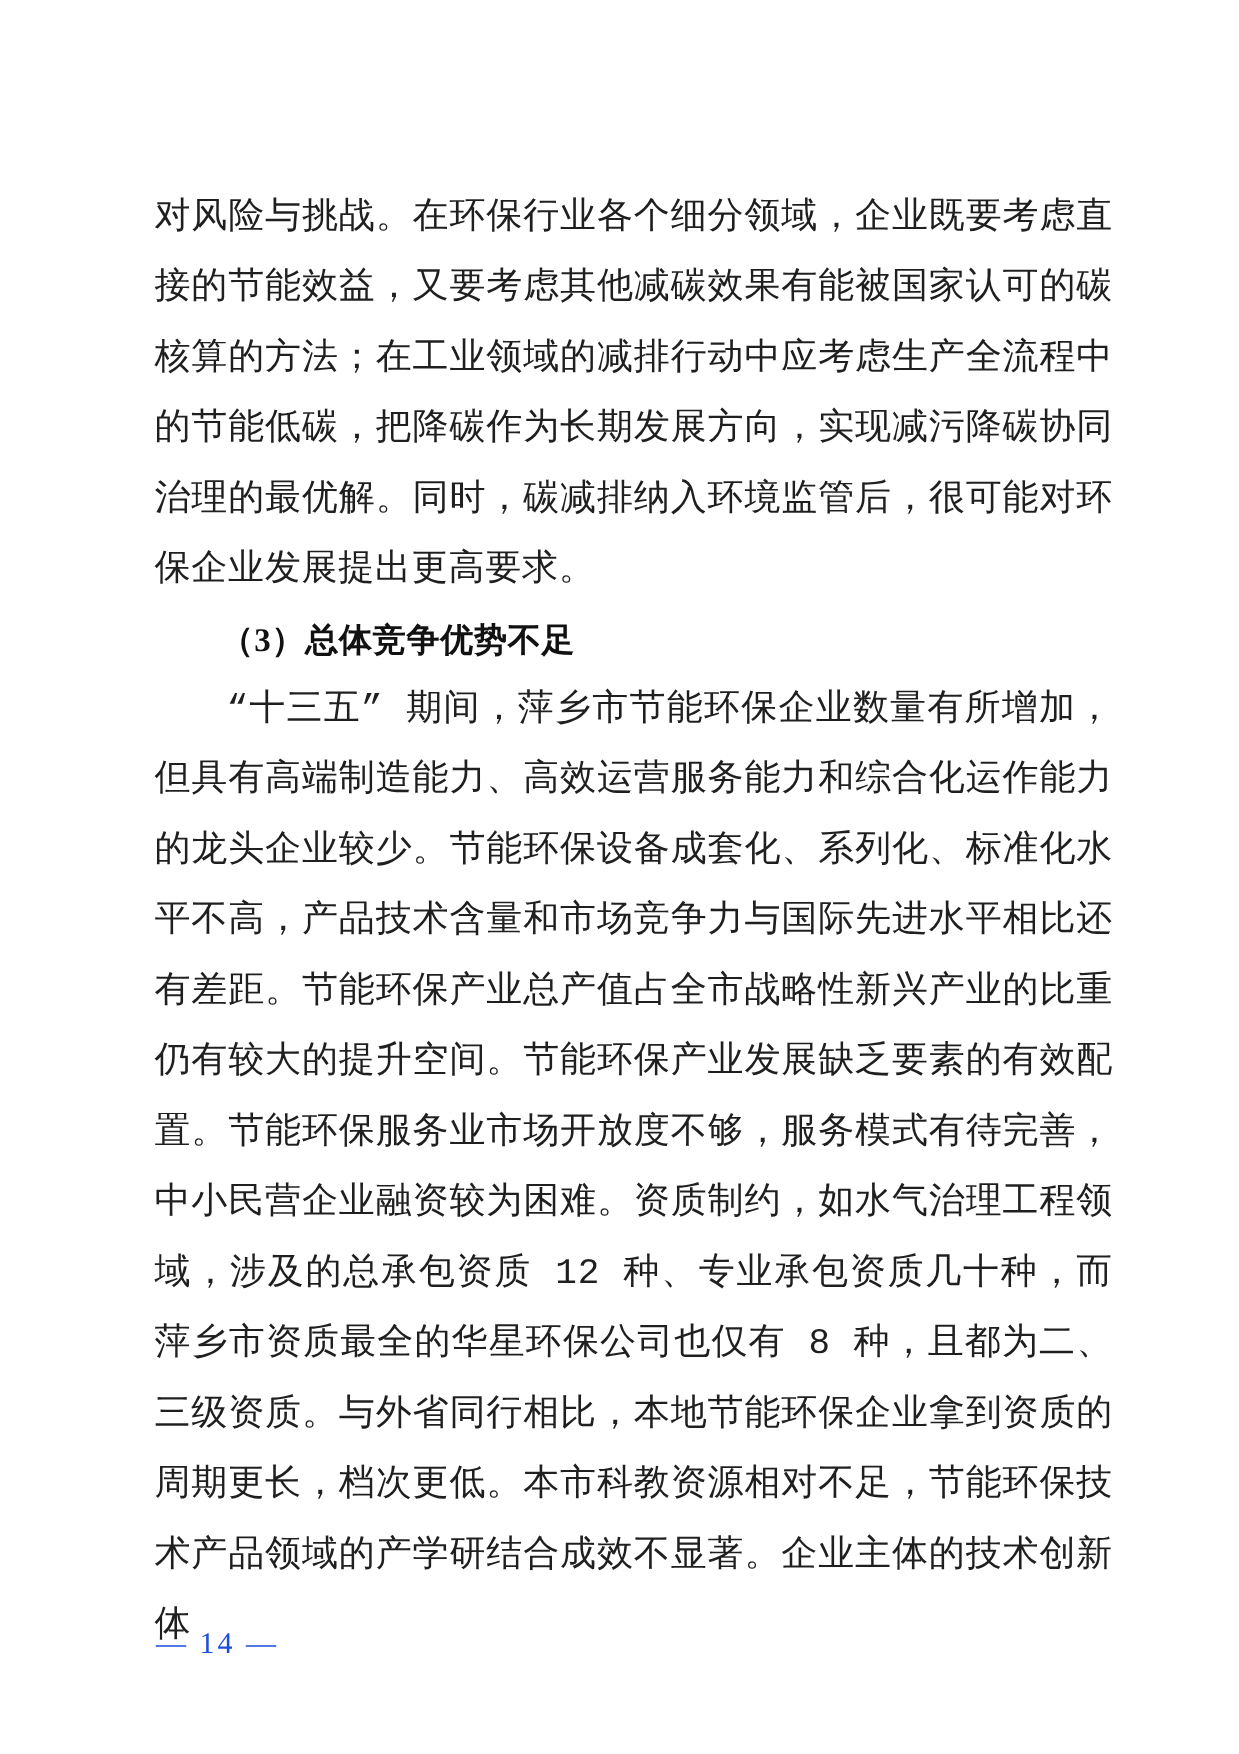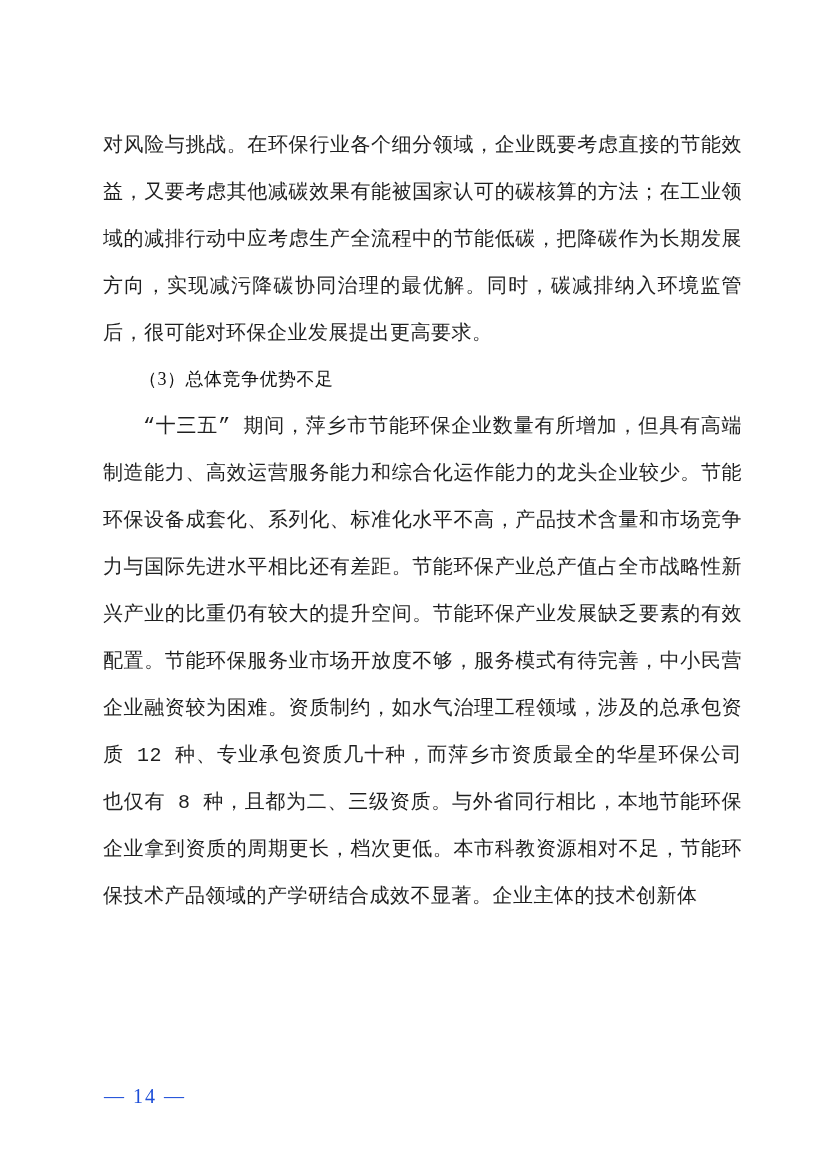--- a/index.html
+++ b/index.html
@@ -17,35 +17,35 @@
     color: #1f1f1f;
   }
   .text-block {
     position: absolute;
     left: 103px;
     top: 121px;
     width: 639px;
   }
   .body-par {
     margin: 0;
-    font-size: 20px;
+    font-size: 24px;
     line-height: 47px;
     text-align: justify;
     letter-spacing: 0.5px;
     color: #1f1f1f;
   }
   .body-par.indent {
     text-indent: 2em;
     font-family: Liberation Mono, monospace;
   }
   .section-heading {
     margin: 0;
-    font-size: 18px;
+    font-size: 22px;
     line-height: 47px;
-    font-weight: normal;
+    font-weight: bold;
     text-indent: 2em;
     letter-spacing: 0.5px;
     color: #111111;
   }
   .page-footer {
     position: absolute;
     left: 104px;
     bottom: 62px;
     font-size: 20px;
     line-height: 22px;

